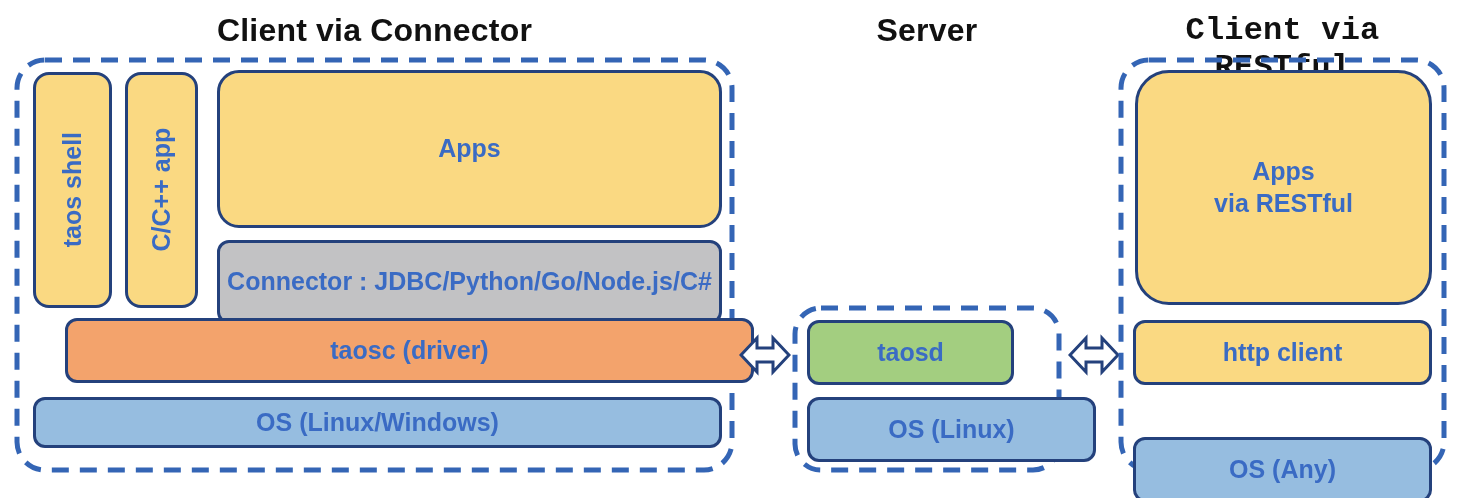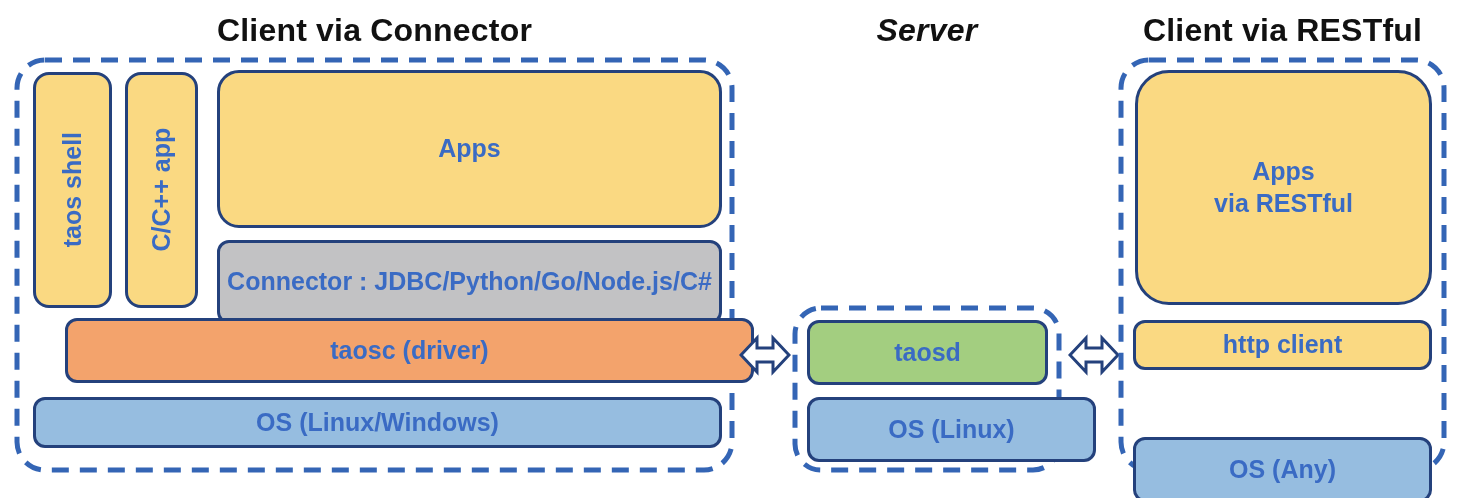--- a/index.html
+++ b/index.html
@@ -77,22 +77,22 @@
     stroke-width: 3;
     stroke-linejoin: miter;
   }
 </style>
 </head>
 <body>
 
 <div class="canvas">
 
   <div class="section-title" style="left:14px; top:12px; width:721px;">Client via Connector</div>
-  <div class="section-title" style="left:792px; top:12px; width:270px;font-style:italic;">Server</div>
-  <div class="section-title" style="left:1118px; top:12px; width:329px;">Client via RESTful</div>
+  <div class="section-title" style="left:792px; top:12px; width:270px;">Server</div>
+  <div class="section-title" style="left:1118px; top:12px; width:329px;font-family:Liberation Mono, monospace;">Client via RESTful</div>
 
   <div class="section" style="left:14px; top:57px; width:721px; height:416px;">
     <svg class="dash-svg" viewBox="0 0 721 416">
       <rect x="3" y="3" width="715" height="410" rx="28"></rect>
     </svg>
     <div class="box fill-yellow r16" style="left:19px; top:15px; width:79px; height:236px;">
       <span class="label vlabel">taos shell</span>
     </div>
     <div class="box fill-yellow r16" style="left:111px; top:15px; width:73px; height:236px;">
       <span class="label vlabel">C/C++ app</span>
@@ -112,41 +112,41 @@
   </div>
 
   <svg class="arrow" style="left:739px; top:333px;" width="52" height="44" viewBox="0 0 52 44">
     <path d="M2,22 L18,5 L18,15 L34,15 L34,5 L50,22 L34,39 L34,29 L18,29 L18,39 Z"></path>
   </svg>
 
   <div class="section" style="left:792px; top:305px; width:270px; height:168px;">
     <svg class="dash-svg" viewBox="0 0 270 168">
       <rect x="3" y="3" width="264" height="162" rx="26"></rect>
     </svg>
-    <div class="box fill-green r12" style="left:15px; top:15px; width:241px; height:65px;">
+    <div class="box fill-green r12" style="left:15px; top:15px; width:207px; height:65px;">
       <span class="label">taosd</span>
     </div>
     <div class="box fill-blue r12" style="left:15px; top:92px; width:289px; height:65px;">
       <span class="label">OS (Linux)</span>
     </div>
   </div>
 
   <svg class="arrow" style="left:1068px; top:333px;" width="52" height="44" viewBox="0 0 52 44">
     <path d="M2,22 L18,5 L18,15 L34,15 L34,5 L50,22 L34,39 L34,29 L18,29 L18,39 Z"></path>
   </svg>
 
   <div class="section" style="left:1118px; top:57px; width:329px; height:416px;">
     <svg class="dash-svg" viewBox="0 0 329 416">
       <rect x="3" y="3" width="323" height="410" rx="28"></rect>
     </svg>
     <div class="box fill-yellow r34" style="left:17px; top:13px; width:297px; height:235px;">
       <span class="label apps-label prewrap">Apps
 via RESTful</span>
     </div>
-    <div class="box fill-yellow r12" style="left:15px; top:263px; width:299px; height:50px;">
+    <div class="box fill-yellow r12" style="left:15px; top:263px; width:299px; height:65px;">
       <span class="label">http client</span>
     </div>
     <div class="box fill-blue r12" style="left:15px; top:340px; width:299px; height:65px;margin-top:40px;">
       <span class="label">OS (Any)</span>
     </div>
   </div>
 
 </div>
 
 </body></html>

